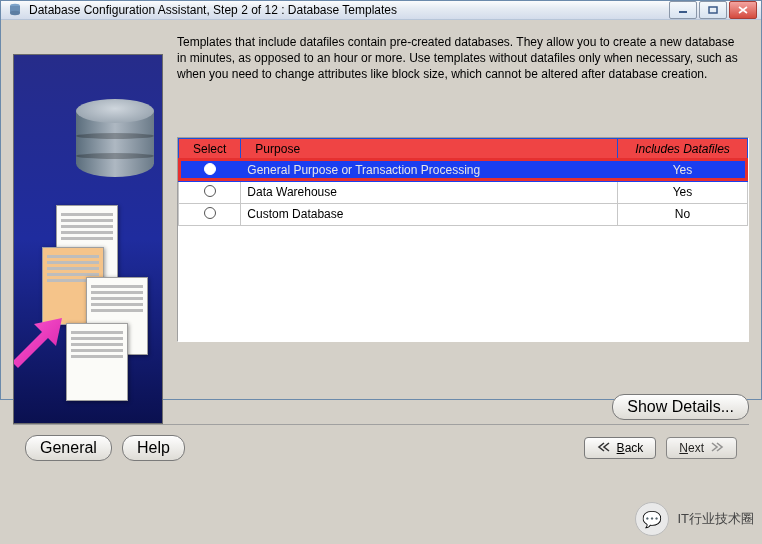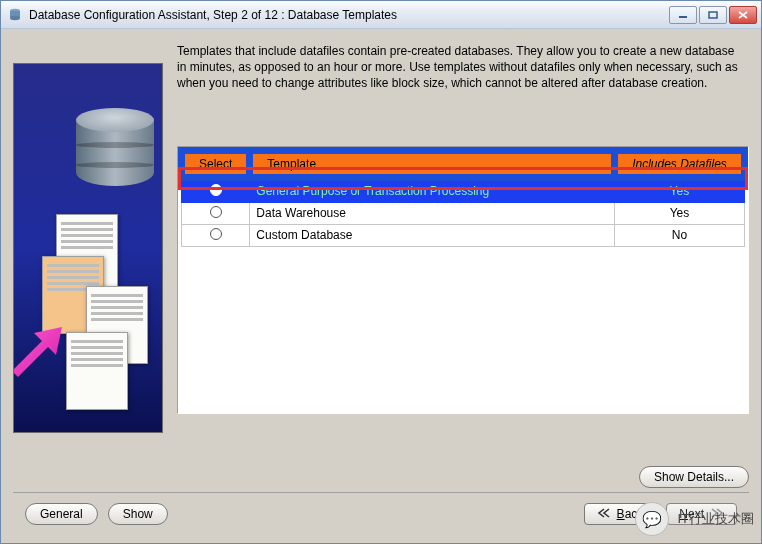--- a/index.html
+++ b/index.html
@@ -8,21 +8,21 @@
     font-family: Tahoma, Arial, sans-serif;
     font-size: 11px;
     background: #d4d0c8;
     width: 762px;
     height: 544px;
     overflow: hidden;
     position: relative;
   }
   .window {
     width: 762px;
-    height: 544px;
+    height: 400px;
     border: 1px solid #6b8aab;
     background: #d4d0c8;
     display: flex;
     flex-direction: column;
   }
   .titlebar {
     height: 28px;
     background: linear-gradient(to bottom, #fbfcfd 0%, #e6ecf3 40%, #d3dceb 100%);
     border-bottom: 1px solid #b7c5d8;
     display: flex;
@@ -132,54 +132,54 @@
     display:flex;
     flex-direction:column;
     overflow:hidden;
   }
   table {
     border-collapse: collapse;
     width:100%;
     font-size:12px;
   }
   thead th {
-    background:#f97316;
-    border:7px solid #1d4ed8;
+    background:#ef4444;
+    border:1px solid #1d4ed8;
     text-align:left;
     font-weight:normal;
     padding:3px 14px;
     color:#000;
   }
   thead th.col-sel { width:54px; }
   thead th.col-inc { width:130px; text-align:center;font-style:italic;}
   tbody td {
     border:1px solid #c7c7c7;
     padding:3px 6px;
     height:22px;
   }
   tbody td.col-sel { text-align:center; }
   tbody td.col-inc { text-align:center; }
   tr.selected {
     background:#1a3ef0;
-    color:#86efac;
+    color:#e5e5e5;
   }
   tr.selected td { border-color:#1a3ef0; }
   .row-highlight-overlay {
     position:absolute;
     border:3px solid #e53030;
     pointer-events:none;
   }
   .details-row {
     display:flex;
     justify-content:flex-end;
     padding:6px 0 4px 0;
   }
   .btn {
     font-family: inherit;
-    font-size:12px;
+    font-size:16px;
     padding:3px 14px;
     border:1px solid #7a7a7a;
     border-radius:12px;
     background:linear-gradient(to bottom,#fefefe,#dedcd6);
     cursor:pointer;
     text-align:center;
   }
   .bottom-bar {
     border-top:1px solid #a0a0a0;
     padding:10px 12px;
@@ -309,21 +309,21 @@
       </div>
 
       <div class="right-pane rel">
         <div class="intro">Templates that include datafiles contain pre-created databases. They allow you to create a new database in minutes, as opposed to an hour or more. Use templates without datafiles only when necessary, such as when you need to change attributes like block size, which cannot be altered after database creation.</div>
 
         <div class="table-wrap rel">
           <table>
             <thead>
               <tr>
                 <th class="col-sel">Select</th>
-                <th>Template</th>
+                <th>Purpose</th>
                 <th class="col-inc">Includes Datafiles</th>
               </tr>
             </thead>
             <tbody id="tbody">
                 <tr class="selected">
                   <td class="col-sel"><span class="radio checked"></span></td>
                   <td>General Purpose or Transaction Processing</td>
                   <td class="col-inc">Yes</td>
                 </tr>
                 <tr>
@@ -342,21 +342,21 @@
         </div>
 
         <div class="details-row">
           <button class="btn">Show Details...</button>
         </div>
       </div>
     </div>
 
     <div class="bottom-bar">
       <button class="btn">General</button>
-      <button class="btn">Show</button>
+      <button class="btn">Help</button>
       <div class="spacer"></div>
       <button class="nav-btn">
         <span>
           <svg width="14" height="10">
               <polyline points="7,1 2,5 7,9" fill="none" stroke="#333" stroke-width="1.6"></polyline>
               <polyline points="12,1 7,5 12,9" fill="none" stroke="#333" stroke-width="1.6"></polyline>
             </svg>
         </span>
         <span><span class="nav-underline">B</span>ack</span>
       </button>

